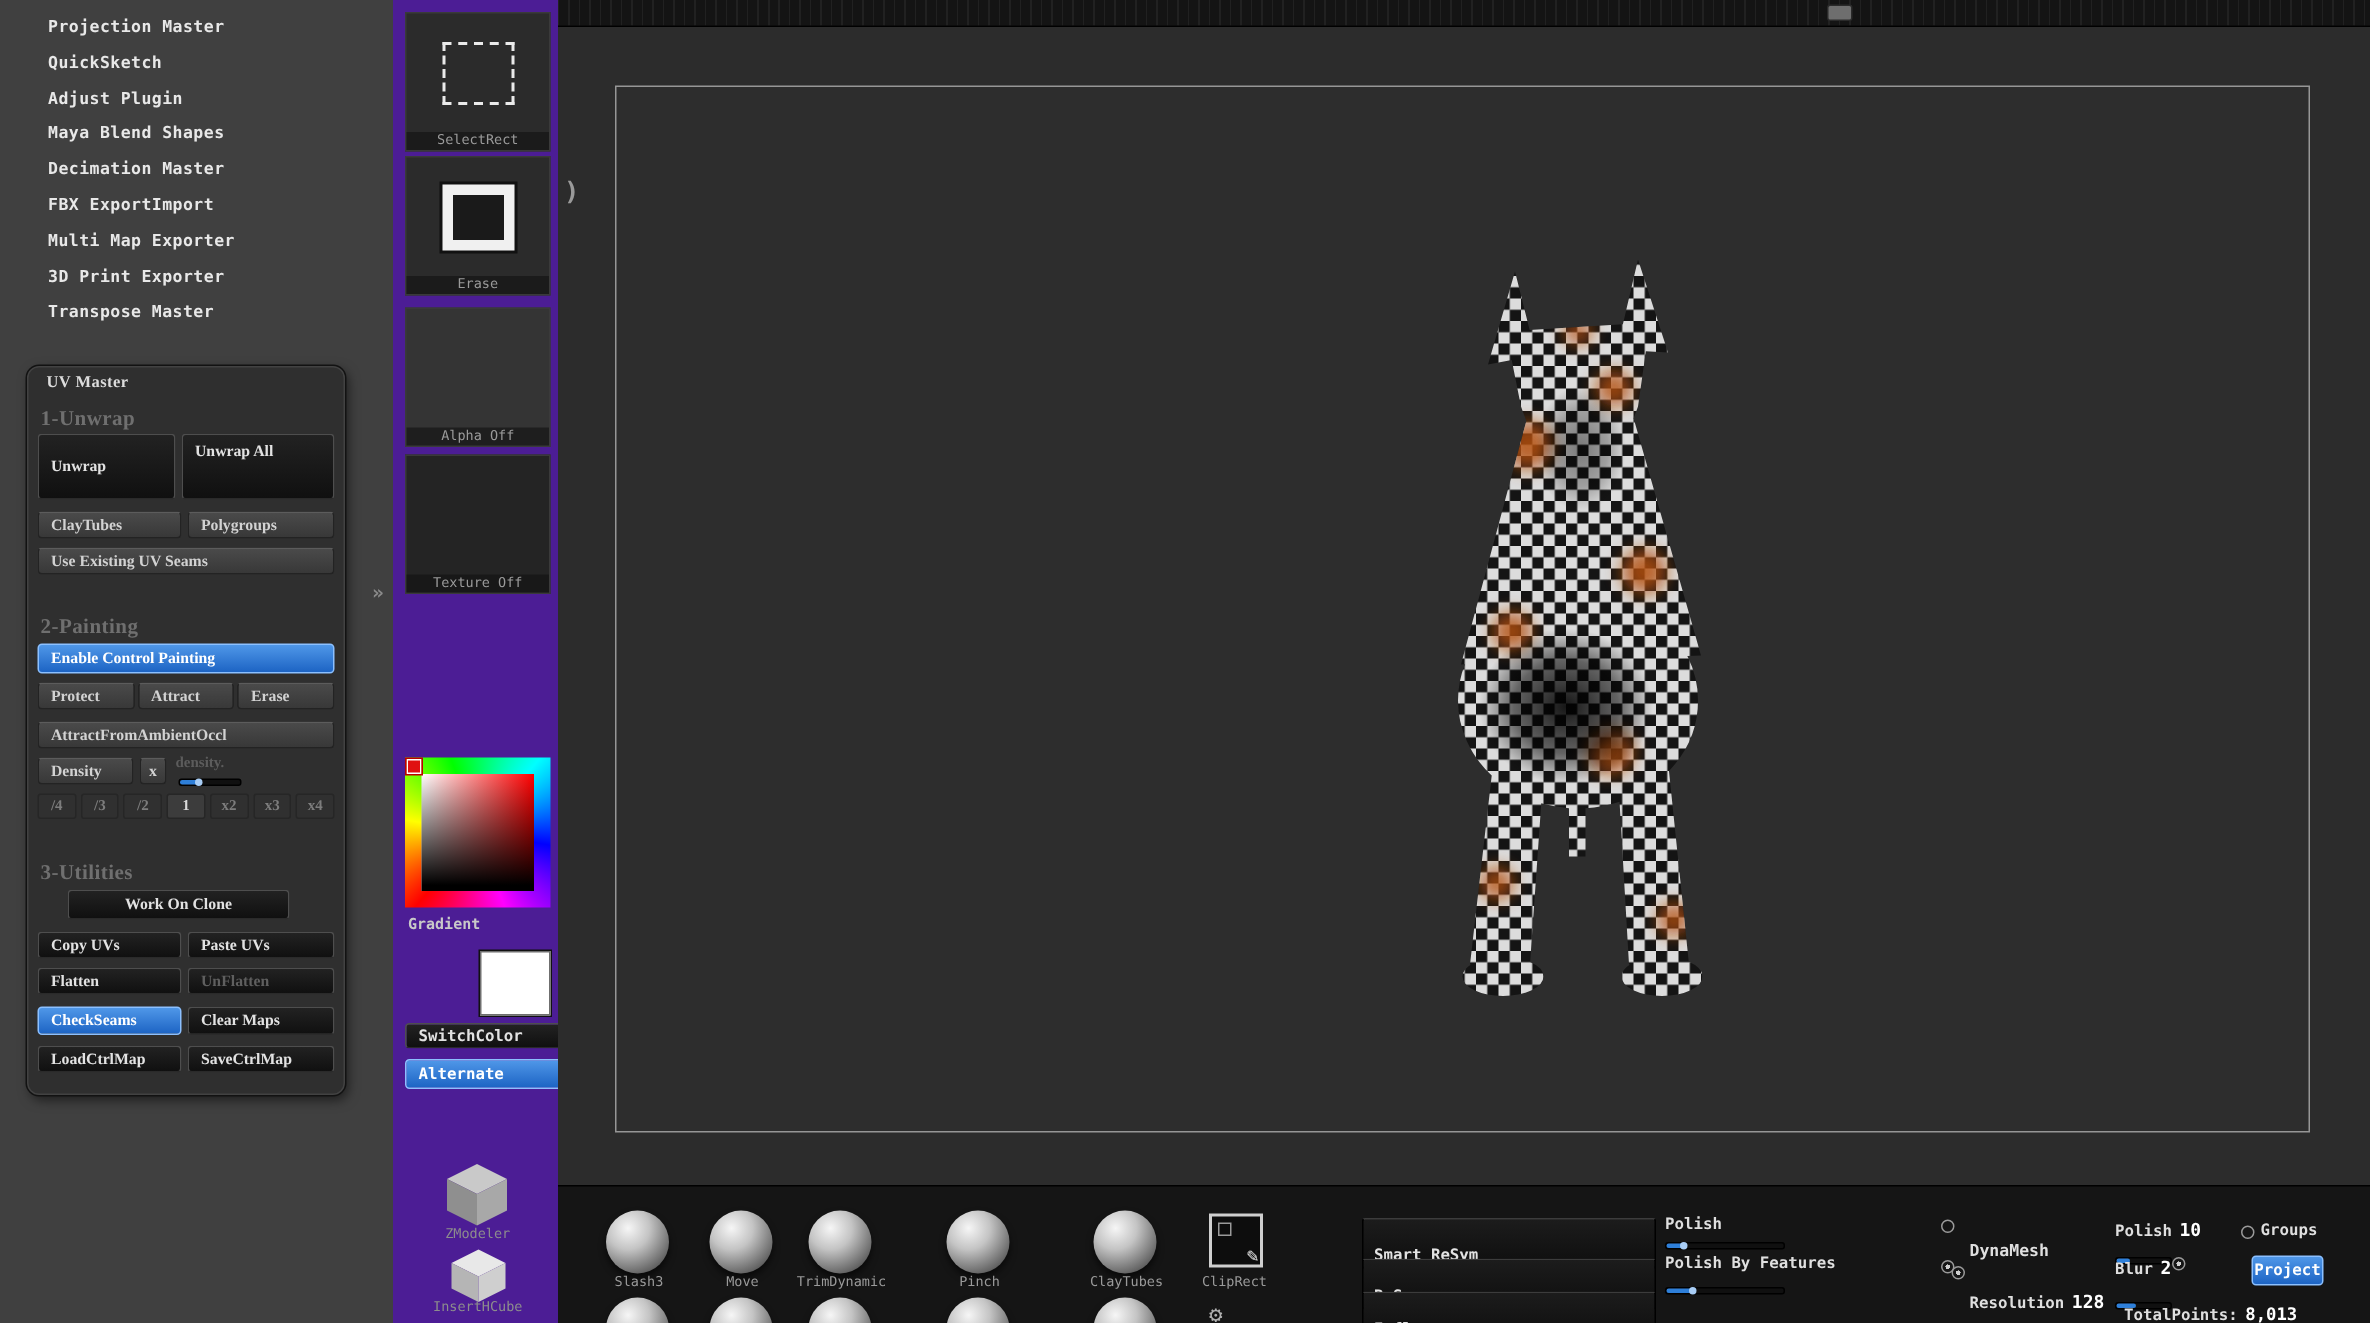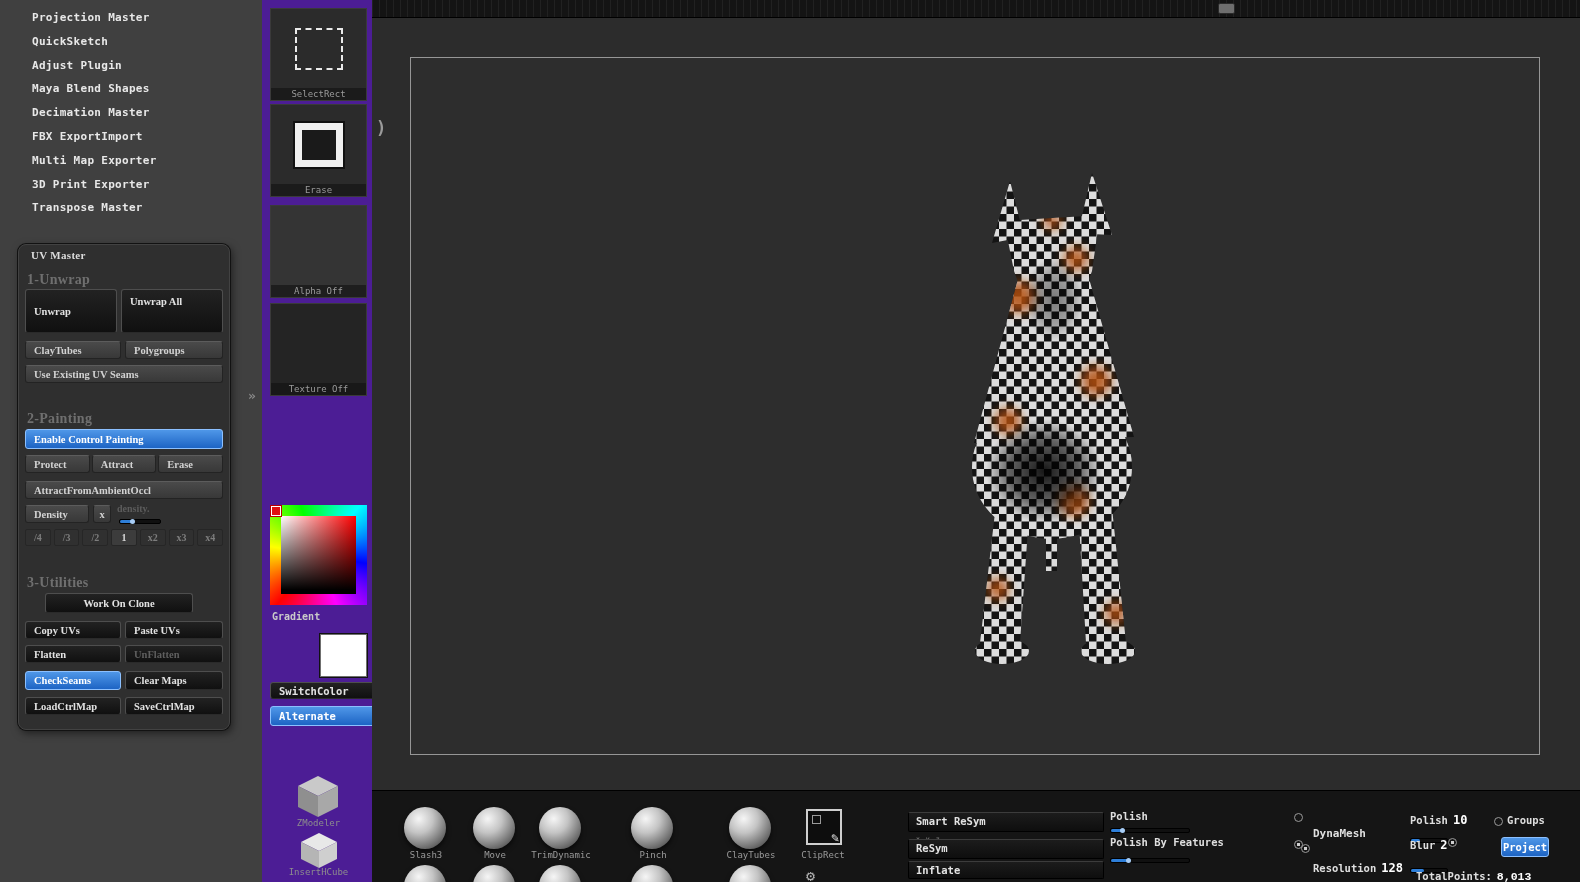--- a/index.html
+++ b/index.html
@@ -54,21 +54,21 @@
   .doc-frame{position:absolute;left:38px;top:39px;width:1130px;height:698px;background:#2d2d2d;border:1px solid #969696;}
 
   
   .bottom-bar{position:absolute;left:372px;top:790px;width:1208px;height:92px;background:#151515;border-top:1px solid #000;}
   .brush{position:absolute;width:42px;height:42px;border-radius:50%;background:radial-gradient(circle at 35% 28%,#f6f6f6,#c4c4c4 35%,#6e6e6e 72%,#2c2c2c 100%);box-shadow:0 3px 5px rgba(0,0,0,.6);cursor:pointer;}
   .brush-label{position:absolute;width:92px;text-align:center;font-size:9px;color:#9a9a9a;white-space:nowrap;cursor:pointer;}
   .cliprect-icon{position:absolute;width:36px;height:36px;background:#0d0d0d;border:2px solid #cfcfcf;cursor:pointer;}
   .cliprect-sq{position:absolute;left:4px;top:4px;width:9px;height:9px;border:1px solid #9a9a9a;}
   .cliprect-pencil{position:absolute;right:1px;bottom:-2px;color:#eee;font-size:13px;}
 
-  .def-row{position:absolute;width:196px;height:20px;background:linear-gradient(#1c1c1c,#0e0e0e);border:1px solid #000;border-top-color:#3c3c3c;border-radius:2px;color:#e3e3e3;font-weight:bold;font-size:10.5px;line-height:17px;padding:0 7px;display:flex;justify-content:space-between;cursor:pointer;flex-direction:column;}
+  .def-row{position:absolute;width:196px;height:20px;background:linear-gradient(#1c1c1c,#0e0e0e);border:1px solid #000;border-top-color:#3c3c3c;border-radius:2px;color:#e3e3e3;font-weight:bold;font-size:10.5px;line-height:17px;padding:16px 7px;display:flex;justify-content:space-between;cursor:pointer;flex-direction:column;}
   .axis{font-size:6.5px;color:#6f6f6f;letter-spacing:1px;line-height:18px;}
   .mini-label{font-weight:bold;font-size:10.5px;color:#dfdfdf;white-space:nowrap;}
   .big-val{font-weight:bold;font-size:12px;color:#fff;margin-left:5px;}
   .radio{width:9px;height:9px;border:1.5px solid #9a9a9a;border-radius:50%;display:inline-block;cursor:pointer;}
   .radio.dot{background:radial-gradient(circle,#cfcfcf 0 30%,transparent 32%);}
 
   .expander{position:absolute;color:#8a8a8a;font-size:13px;font-weight:bold;cursor:pointer;}
 </style>
 </head>
 <body>
@@ -332,21 +332,21 @@
 
     <div class="abs" style="left:1038px;top:43px;">
       <span class="mini-label">Blur</span><span class="big-val">2</span>
     </div>
     <span class="radio dot abs" style="left:1076px;top:47px;"></span>
     <div class="mini-slider abs" style="left:1038px;top:62px;width:38px;">
       <div class="mini-fill" style="width:13px;"></div>
     </div>
 
     <div class="abs" style="left:1044px;top:74px;">
-      <span class="mini-label">TotalPoints:</span><span class="big-val" style="font-size:11.5px;font-family:Liberation Mono, monospace;">8,013</span>
+      <span class="mini-label">TotalPoints:</span><span class="big-val" style="font-size:11.5px;">8,013</span>
     </div>
 
     <span class="radio abs" style="left:1122px;top:26px;"></span>
     <div class="abs mini-label" style="left:1135px;top:23px;">Groups</div>
     <button class="blue-btn center abs" style="left:1129px;top:46px;width:48px;height:20px;">Project</button>
   </div>
 
 </div>
 
 </body></html>

